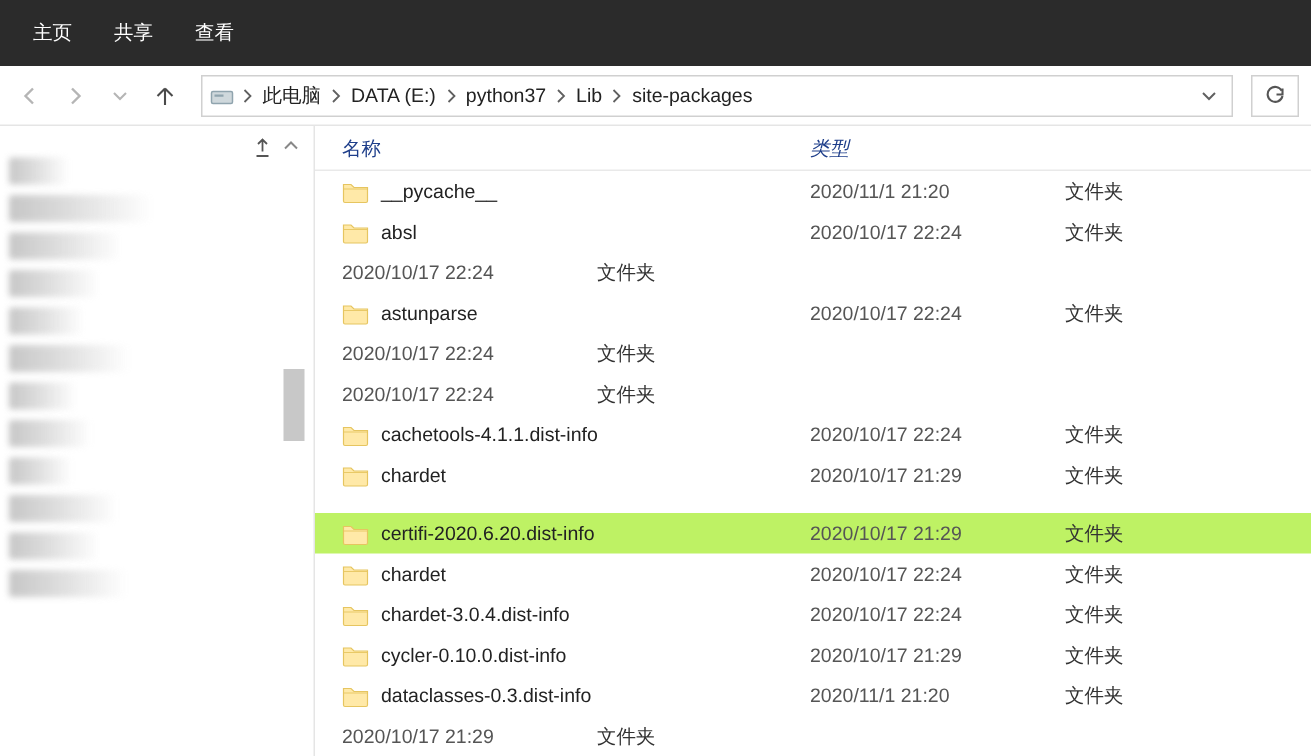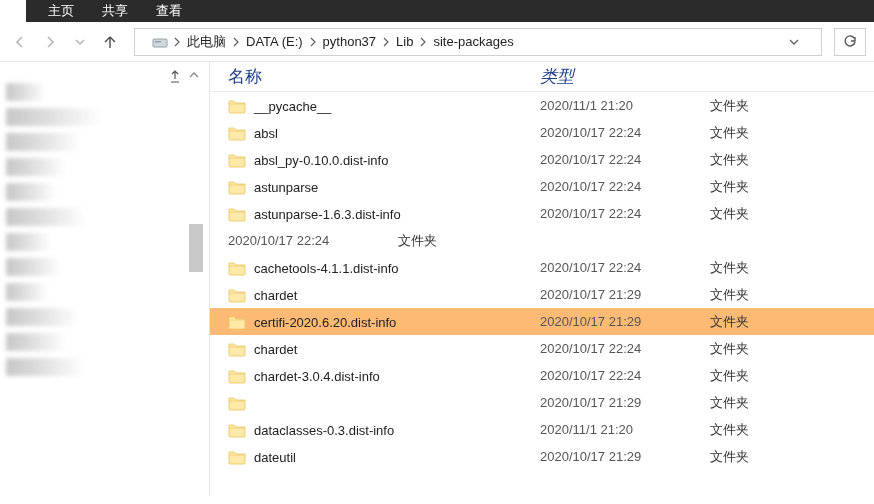--- a/index.html
+++ b/index.html
@@ -1,51 +1,51 @@
 <!DOCTYPE html>
 <html><head>
 <meta charset="utf-8">
 <style>
   * { margin: 0; padding: 0; box-sizing: border-box; font-family: "Microsoft YaHei", "Segoe UI", sans-serif; }
   body { width: 874px; height: 504px; overflow: hidden; background: #fff; font-size: 13px; color: #222; }
 
-  .ribbon-bar { height: 22px; background: #2b2b2b; display: flex; align-items: center; padding-left: 22px; gap: 28px; margin-left: 26px; }
+  .ribbon-bar { height: 44px; background: #2b2b2b; display: flex; align-items: center; padding-left: 22px; gap: 28px; }
   .ribbon-tab { color: #fff; font-size: 13px; cursor: default; }
 
   .addr-row { height: 40px; display: flex; align-items: center; padding: 0 8px; border-bottom: 1px solid #e5e5e5; gap: 6px; }
   .nav-btn { width: 24px; height: 24px; display: flex; align-items: center; justify-content: center; color: #9b9b9b; }
   .nav-btn.dark { color: #4a4a4a; }
   .nav-btn svg { display: block; }
-  .addr-box { flex: 1; height: 28px; border: 1px solid #d0d0d0; display: flex; align-items: center; padding: 0 16px; margin: 0 6px; }
+  .addr-box { flex: 1; height: 28px; border: 1px solid #d0d0d0; display: flex; align-items: center; padding: 0 4px; margin: 0 6px; }
   .crumb-icon { width: 18px; height: 18px; margin-right: 2px; }
   .crumb { display: flex; align-items: center; padding: 0 4px; height: 100%; color: #222; white-space: nowrap; }
   .crumb-sep { width: 12px; display: flex; justify-content: center; color: #606060; }
   .addr-drop { width: 22px; height: 100%; display: flex; align-items: center; justify-content: center; color: #606060; }
   .refresh-box { width: 32px; height: 28px; border: 1px solid #d0d0d0; display: flex; align-items: center; justify-content: center; }
   .refresh-box svg { display:block; }
 
   .body-row { display: flex; height: calc(504px - 30px - 40px); }
   .sidebar { width: 210px; border-right: 1px solid #e5e5e5; position: relative; padding-top: 12px; }
   .sidebar-blur { position: absolute; left: 0; top: 0; bottom: 0; width: 180px; padding-top: 14px; overflow: hidden; }
   .blur-line { height: 18px; margin: 7px 0 7px 6px; background: linear-gradient(90deg,#bdbdbd 0%,#d9d9d9 45%,transparent 100%); width: 80px; border-radius:2px; filter: blur(2px); opacity:0.85; }
   .blur-line.w1{width:40px}.blur-line.w2{width:95px}.blur-line.w3{width:75px}.blur-line.w4{width:60px}.blur-line.w5{width:50px}.blur-line.w6{width:80px}.blur-line.w7{width:45px}.blur-line.w8{width:55px}.blur-line.w9{width:42px}.blur-line.w10{width:72px}.blur-line.w11{width:60px}.blur-line.w12{width:78px}
   .pin-icon { position: absolute; top: 8px; right: 28px; color: #555; }
   .scroll-arrow { position: absolute; top: 6px; right: 10px; color: #888; }
   .scroll-track { position: absolute; top: 22px; right: 6px; width: 14px; bottom: 0; }
   .scroll-thumb { position: absolute; top: 140px; right: 0; width: 14px; height: 48px; background: #c8c8c8; }
 
   .file-pane { flex: 1; overflow: hidden; }
-  .col-header { height: 30px; border-bottom: 1px solid #e9e9e9; display: flex; align-items: center; color: #1e3e8a; font-size: 17px; }
+  .col-header { height: 30px; border-bottom: 1px solid #e9e9e9; display: flex; align-items: center; color: #1e3e8a; font-size: 13px; }
   .col-name { width: 330px; padding-left: 18px; }
   .col-date { width: 170px; }
   .col-type { flex: 1; font-style: italic; }
 
   .row { height: 27px; display: flex; align-items: center; padding-left: 18px; }
-  .row.selected { background: #fdba74; }
-  .row .cell-name { width: 312px; display: flex; align-items: flex-end; gap: 8px; }
+  .row.selected { background: #bef264; margin-top: 12px; }
+  .row .cell-name { width: 312px; display: flex; align-items: center; gap: 8px; }
   .row .cell-date { width: 170px; color: #555; }
   .row .cell-type { flex: 1; color: #333; }
   .folder-icon { width: 18px; height: 16px; flex-shrink: 0; }
   .folder-icon svg { display:block; }
 </style>
 </head>
 <body>
 
 <div class="ribbon-bar">
   <span class="ribbon-tab">主页</span>
@@ -188,58 +188,38 @@
                 <path d="M1 3 h5 l2 2 h9" fill="none"></path>
                 <path d="M1 6 h16" stroke="#e6c560" stroke-width="0.6"></path>
               </svg>
             </span>
             <span>absl</span>
           </div>
           <div class="cell-date">2020/10/17 22:24</div>
           <div class="cell-type">文件夹</div>
         </div>
         <div class="row">
-          <div class="cell-name">
-            <span class="folder-icon">
-              <svg width="18" height="16" viewBox="0 0 18 16">
-                <path d="M1 3 h5 l2 2 h9 v9 a1 1 0 0 1 -1 1 H2 a1 1 0 0 1 -1 -1 Z" fill="#ffe9a8" stroke="#e6c560" stroke-width="0.8"></path>
-                <path d="M1 3 h5 l2 2 h9" fill="none"></path>
-                <path d="M1 6 h16" stroke="#e6c560" stroke-width="0.6"></path>
-              </svg>
-            </span>
-            <span>absl_py-0.10.0.dist-info</span>
-          </div>
           <div class="cell-date">2020/10/17 22:24</div>
           <div class="cell-type">文件夹</div>
         </div>
         <div class="row">
           <div class="cell-name">
             <span class="folder-icon">
               <svg width="18" height="16" viewBox="0 0 18 16">
                 <path d="M1 3 h5 l2 2 h9 v9 a1 1 0 0 1 -1 1 H2 a1 1 0 0 1 -1 -1 Z" fill="#ffe9a8" stroke="#e6c560" stroke-width="0.8"></path>
                 <path d="M1 3 h5 l2 2 h9" fill="none"></path>
                 <path d="M1 6 h16" stroke="#e6c560" stroke-width="0.6"></path>
               </svg>
             </span>
             <span>astunparse</span>
           </div>
           <div class="cell-date">2020/10/17 22:24</div>
           <div class="cell-type">文件夹</div>
         </div>
         <div class="row">
-          <div class="cell-name">
-            <span class="folder-icon">
-              <svg width="18" height="16" viewBox="0 0 18 16">
-                <path d="M1 3 h5 l2 2 h9 v9 a1 1 0 0 1 -1 1 H2 a1 1 0 0 1 -1 -1 Z" fill="#ffe9a8" stroke="#e6c560" stroke-width="0.8"></path>
-                <path d="M1 3 h5 l2 2 h9" fill="none"></path>
-                <path d="M1 6 h16" stroke="#e6c560" stroke-width="0.6"></path>
-              </svg>
-            </span>
-            <span>astunparse-1.6.3.dist-info</span>
-          </div>
           <div class="cell-date">2020/10/17 22:24</div>
           <div class="cell-type">文件夹</div>
         </div>
         <div class="row">
           <div class="cell-date">2020/10/17 22:24</div>
           <div class="cell-type">文件夹</div>
         </div>
         <div class="row">
           <div class="cell-name">
             <span class="folder-icon">
@@ -312,47 +292,38 @@
         </div>
         <div class="row">
           <div class="cell-name">
             <span class="folder-icon">
               <svg width="18" height="16" viewBox="0 0 18 16">
                 <path d="M1 3 h5 l2 2 h9 v9 a1 1 0 0 1 -1 1 H2 a1 1 0 0 1 -1 -1 Z" fill="#ffe9a8" stroke="#e6c560" stroke-width="0.8"></path>
                 <path d="M1 3 h5 l2 2 h9" fill="none"></path>
                 <path d="M1 6 h16" stroke="#e6c560" stroke-width="0.6"></path>
               </svg>
             </span>
+            <span>cycler-0.10.0.dist-info</span>
           </div>
           <div class="cell-date">2020/10/17 21:29</div>
           <div class="cell-type">文件夹</div>
         </div>
         <div class="row">
           <div class="cell-name">
             <span class="folder-icon">
               <svg width="18" height="16" viewBox="0 0 18 16">
                 <path d="M1 3 h5 l2 2 h9 v9 a1 1 0 0 1 -1 1 H2 a1 1 0 0 1 -1 -1 Z" fill="#ffe9a8" stroke="#e6c560" stroke-width="0.8"></path>
                 <path d="M1 3 h5 l2 2 h9" fill="none"></path>
                 <path d="M1 6 h16" stroke="#e6c560" stroke-width="0.6"></path>
               </svg>
             </span>
             <span>dataclasses-0.3.dist-info</span>
           </div>
           <div class="cell-date">2020/11/1 21:20</div>
           <div class="cell-type">文件夹</div>
         </div>
         <div class="row">
-          <div class="cell-name">
-            <span class="folder-icon">
-              <svg width="18" height="16" viewBox="0 0 18 16">
-                <path d="M1 3 h5 l2 2 h9 v9 a1 1 0 0 1 -1 1 H2 a1 1 0 0 1 -1 -1 Z" fill="#ffe9a8" stroke="#e6c560" stroke-width="0.8"></path>
-                <path d="M1 3 h5 l2 2 h9" fill="none"></path>
-                <path d="M1 6 h16" stroke="#e6c560" stroke-width="0.6"></path>
-              </svg>
-            </span>
-            <span>dateutil</span>
-          </div>
           <div class="cell-date">2020/10/17 21:29</div>
           <div class="cell-type">文件夹</div>
         </div>
       </div>
   </div>
 </div>
 
 </body></html>

